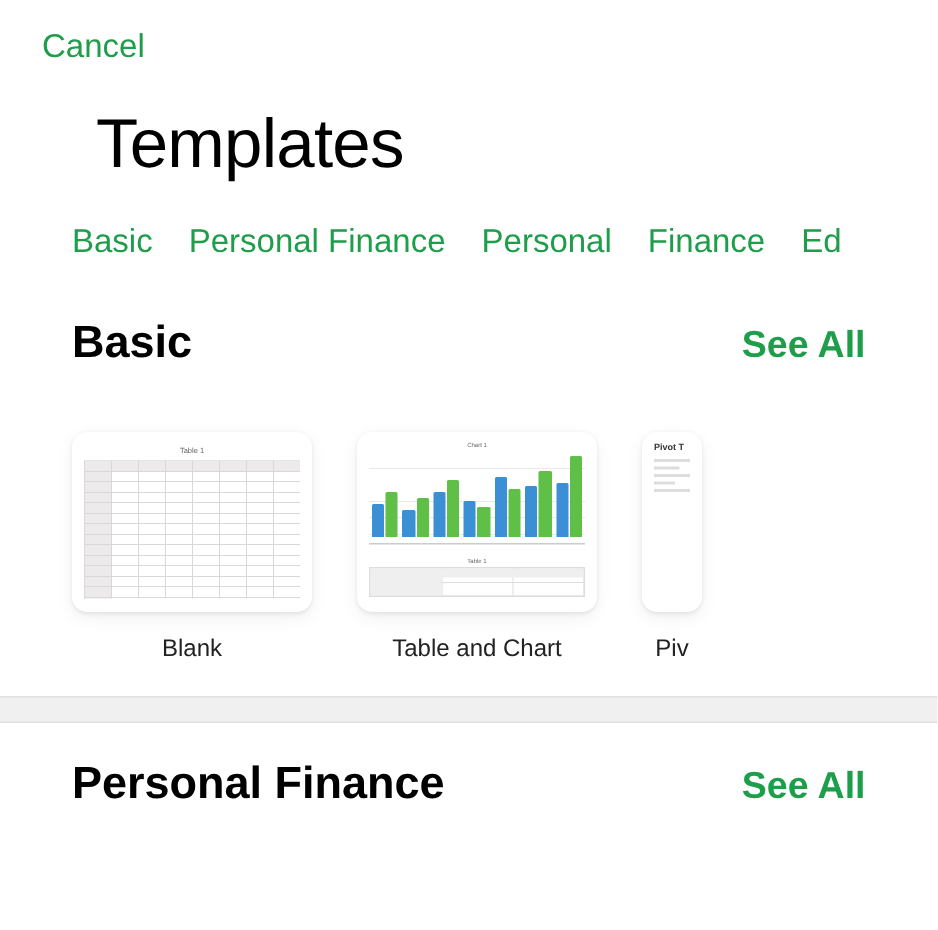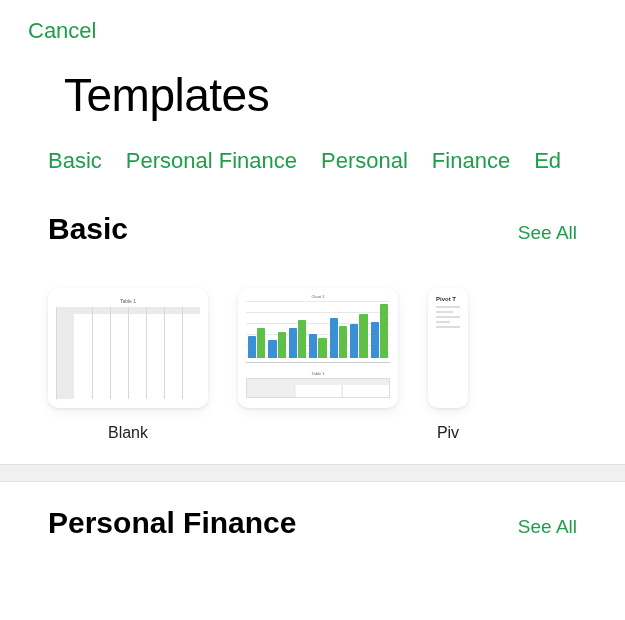--- a/index.html
+++ b/index.html
@@ -54,22 +54,22 @@
       align-items: baseline;
       padding: 0 48px;
     }
     .section-title {
       font-size: 30px;
       font-weight: 700;
       color: #000;
     }
     .see-all {
       color: #1e9e4a;
-      font-size: 19px;
-      font-weight: 400;
+      font-size: 25px;
+      font-weight: 700;
       cursor: pointer;
     }
     .template-row {
       display: flex;
       gap: 30px;
       padding: 42px 0 0 48px;
       overflow: hidden;
     }
     .template-item {
       display: flex;
@@ -338,20 +338,21 @@
               </div>
           </div>
           <div class="table-area">
             <div class="mini-title2">Table 1</div>
             <div class="mini-table">
               <div class="hdr-top"></div>
               <div class="hdr"></div>
             </div>
           </div>
         </div>
+        <div class="template-label">Table and Chart</div>
       </div>
 
       <div class="template-item">
         <div class="template-thumb thumb-pivot" style="width:40px">
           <div class="pivot-title">Pivot T</div>
           <div class="pivot-line"></div>
           <div class="pivot-line" style="width:70%"></div>
           <div class="pivot-line"></div>
           <div class="pivot-line" style="width:60%"></div>
           <div class="pivot-line"></div>

